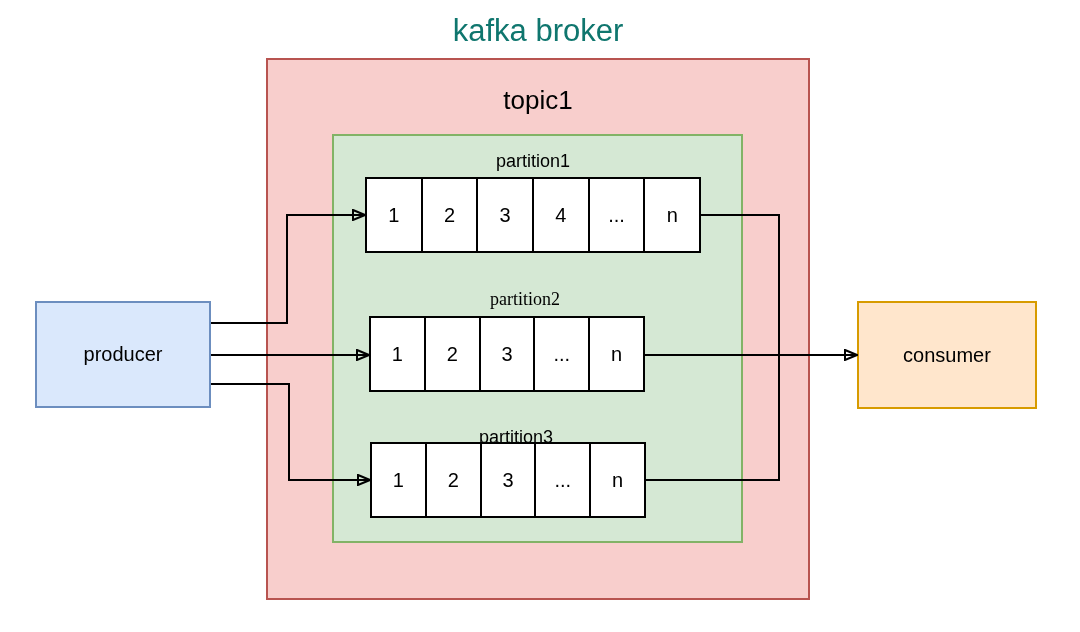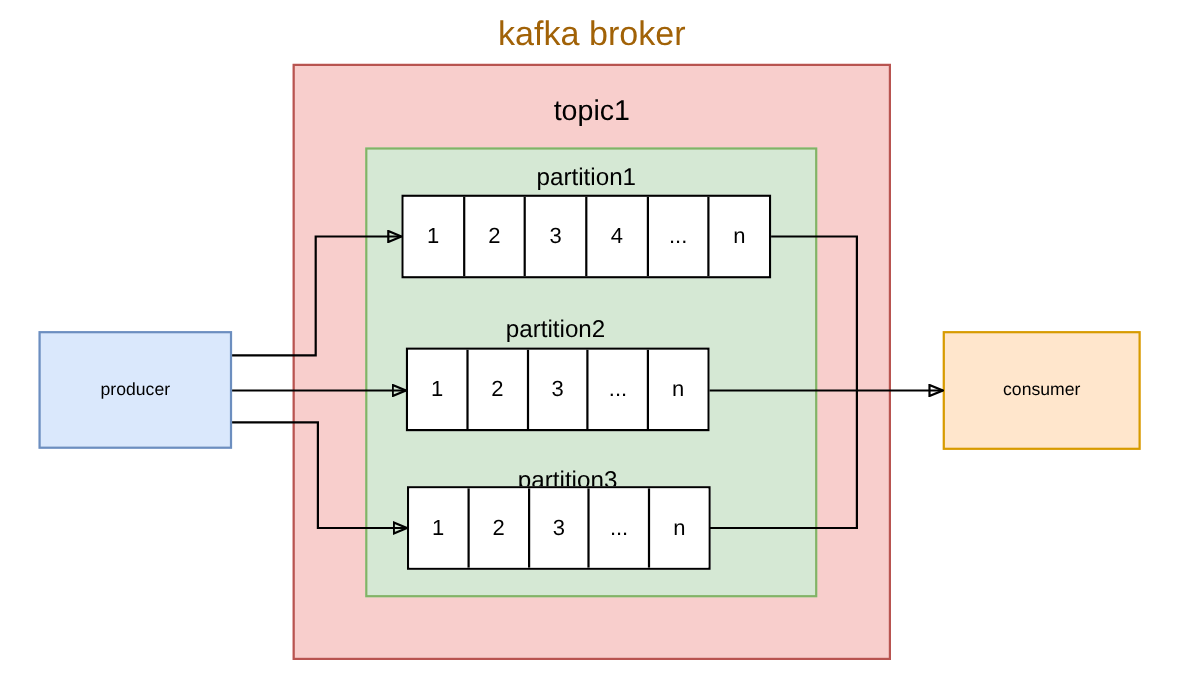--- a/index.html
+++ b/index.html
@@ -12,21 +12,21 @@
     color: #000000;
     overflow: hidden;
   }
   .abs { position: absolute; box-sizing: border-box; }
 
   .diagram-title {
     left: 266px; top: 13px; width: 544px;
     text-align: center;
     font-size: 31px;
     line-height: 36px;
-    color: #a16207;
+    color: #0f766e;
     white-space: nowrap;
   }
 
   .broker-box {
     left: 266px; top: 58px; width: 544px; height: 542px;
     background: #f8cecc;
     border: 2px solid #b85450;
   }
   .topic-label {
     left: 0; top: 25px; width: 100%;
@@ -36,26 +36,26 @@
   }
 
   .partitions-box {
     left: 332px; top: 134px; width: 411px; height: 409px;
     background: #d5e8d4;
     border: 2px solid #82b366;
   }
 
   .part-label {
     text-align: center;
-    font-size: 22px;
+    font-size: 18px;
     line-height: 24px;
     white-space: nowrap;
   }
   .part-label-1 { left: 365px; top: 149px; width: 336px; }
-  .part-label-2 { left: 367px; top: 287px; width: 276px; }
+  .part-label-2 { left: 387px; top: 287px; width: 276px; font-family: Liberation Serif, serif; }
   .part-label-3 { left: 378px; top: 425px; width: 276px; }
 
   .cell-row {
     display: flex;
     background: #ffffff;
     border: 2px solid #000000;
   }
   .cell-row-1 { left: 365px; top: 177px; width: 336px; height: 76px; }
   .cell-row-2 { left: 369px; top: 316px; width: 276px; height: 76px; }
   .cell-row-3 { left: 370px; top: 442px; width: 276px; height: 76px; }
@@ -67,21 +67,21 @@
     font-size: 20px;
     background: #ffffff;
     border-left: 2px solid #000000;
   }
   .cell:first-child { border-left: none; }
 
   .node {
     display: flex;
     align-items: center;
     justify-content: center;
-    font-size: 16px;
+    font-size: 20px;
   }
   .producer-box {
     left: 35px; top: 301px; width: 176px; height: 107px;
     background: #dae8fc;
     border: 2px solid #6c8ebf;
   }
   .consumer-box {
     left: 857px; top: 301px; width: 180px; height: 108px;
     background: #ffe6cc;
     border: 2px solid #d79b00;

